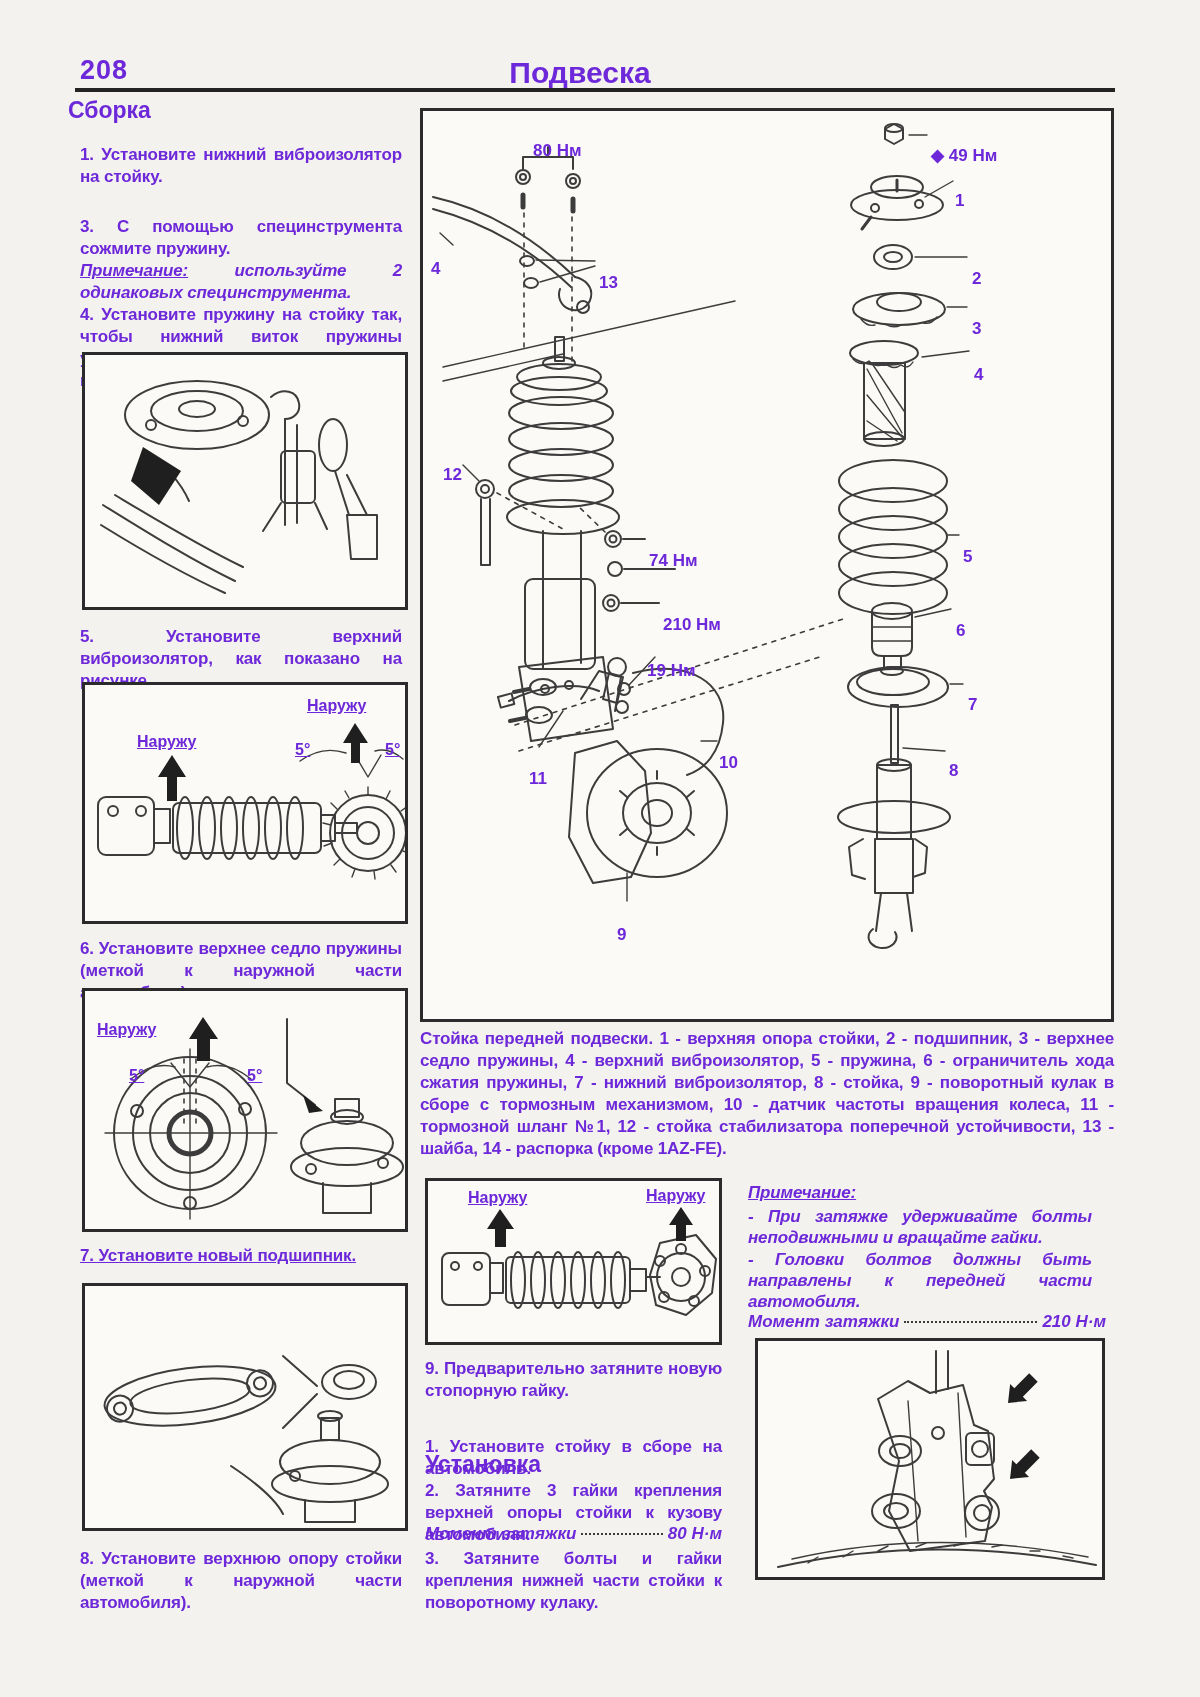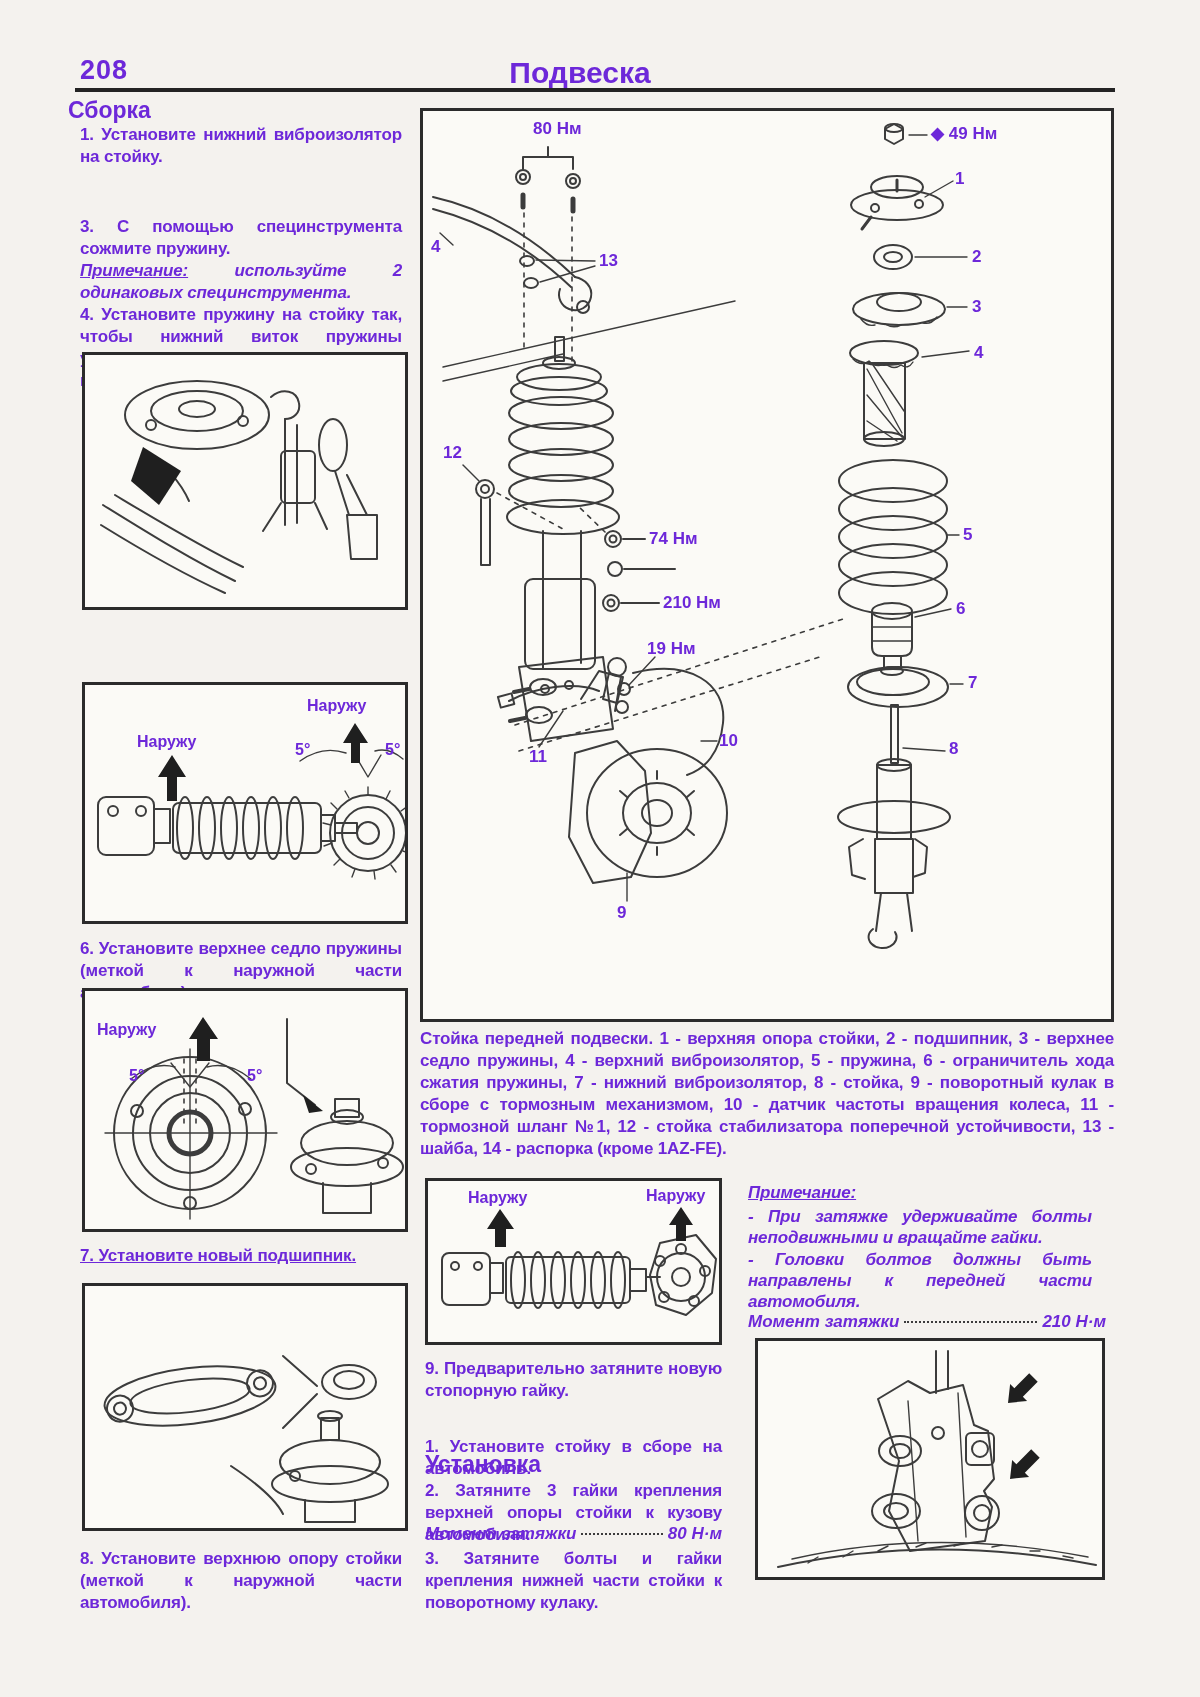--- a/index.html
+++ b/index.html
@@ -11,40 +11,40 @@
   .abs{position:absolute;}
   .pgnum{font-size:27px;font-weight:800;letter-spacing:1px;}
   .pgtitle{font-size:30px;font-weight:800;text-align:center;}
   .rule{background:#232323;height:4px;}
   .h1{font-size:23px;font-weight:800;}
   .txt{font-size:17px;line-height:22px;font-weight:700;text-align:justify;letter-spacing:-0.15px;}
   .it{font-style:italic;}
   .note-lab{font-style:italic;font-weight:800;text-decoration:underline;}
   .fig{box-sizing:border-box;border:3px solid #2b2b2b;background:#fbfaf6;}
   .fig svg{display:block;}
-  .dlab{position:absolute;font-size:17px;font-weight:800;white-space:nowrap;}
-  .figlab{position:absolute;font-size:16px;font-weight:800;white-space:nowrap;}
+  .dlab{position:absolute;font-size:17px;font-weight:800;white-space:nowrap;margin-top:22px;}
+  .figlab{position:absolute;font-size:16px;font-weight:800;white-space:nowrap;text-decoration:underline;}
   .torq{display:flex;align-items:baseline;font-size:17px;font-weight:700;font-style:italic;}
   .torq .lead{flex:1;border-bottom:2px dotted #3c3c3c;margin:0 5px;transform:translateY(-4px);}
   .sk{stroke:#3c3c3c;stroke-width:2;fill:none;stroke-linecap:round;stroke-linejoin:round;}
   .thin{stroke-width:1.4;}
   .dash{stroke-dasharray:4 6;stroke-width:1.6;}
   .fill{fill:#1f1f1f;stroke:none;}
 </style>
 </head>
 <body>
 
 <div class="page">
 
   <div class="abs pgnum" style="left:80px;top:55px;">208</div>
   <div class="abs pgtitle" style="left:420px;top:56px;width:320px;">Подвеска</div>
   <div class="abs rule" style="left:75px;top:88px;width:1040px;"></div>
 
   <div class="abs h1" style="left:68px;top:97px;">Сборка</div>
-  <div class="abs txt" style="left:80px;top:124px;width:322px;">1. Установите нижний виброизолятор на стойку.</div>
+  <div class="abs txt" style="left:80px;top:144px;width:322px;">1. Установите нижний виброизолятор на стойку.</div>
   <div class="abs txt" style="left:80px;top:216px;width:322px;">3. С помощью специнструмента сожмите пружину.</div>
   <div class="abs txt" style="left:80px;top:260px;width:322px;"><span class="note-lab">Примечание:</span><span class="it"> используйте 2 одинаковых специнструмента.</span></div>
   <div class="abs txt" style="left:80px;top:304px;width:322px;">4. Установите пружину на стойку так, чтобы нижний виток пружины упирался в выступ нижнего седла пружины.</div>
 
   <div class="abs fig" style="left:82px;top:352px;width:326px;height:258px;">
     <svg width="320" height="252" viewBox="0 0 320 252">
       <g class="sk">
         <ellipse cx="112" cy="60" rx="72" ry="34"></ellipse>
         <ellipse cx="112" cy="56" rx="46" ry="20"></ellipse>
         <ellipse cx="112" cy="54" rx="18" ry="8"></ellipse>
@@ -57,20 +57,21 @@
         <ellipse cx="248" cy="90" rx="14" ry="26"></ellipse>
         <path d="M262,120 l20,40 M250,116 l14,44"></path>
         <path d="M18,150 C60,176 108,206 150,226 M16,170 C58,196 100,220 140,238 M30,140 C70,164 116,192 158,212"></path>
         <path d="M60,96 C80,110 96,128 104,146"></path>
         <polygon class="fill" points="58,92 96,116 74,150 46,126"></polygon>
         <path d="M262,160 h30 v44 h-26 z"></path>
       </g>
     </svg>
   </div>
 
+  <div class="abs txt" style="left:80px;top:626px;width:322px;">5. Установите верхний виброизолятор, как показано на рисунке.</div>
 
   <div class="abs fig" style="left:82px;top:682px;width:326px;height:242px;">
     <svg width="320" height="236" viewBox="0 0 320 236">
       <g class="sk">
         <rect x="13" y="112" width="56" height="58" rx="8"></rect>
         <circle cx="28" cy="126" r="5"></circle>
           <circle cx="56" cy="126" r="5"></circle>
         <rect x="69" y="124" width="16" height="34"></rect>
         <rect x="88" y="118" width="148" height="50" rx="6"></rect>
         <ellipse cx="100" cy="143" rx="8" ry="31"></ellipse>

